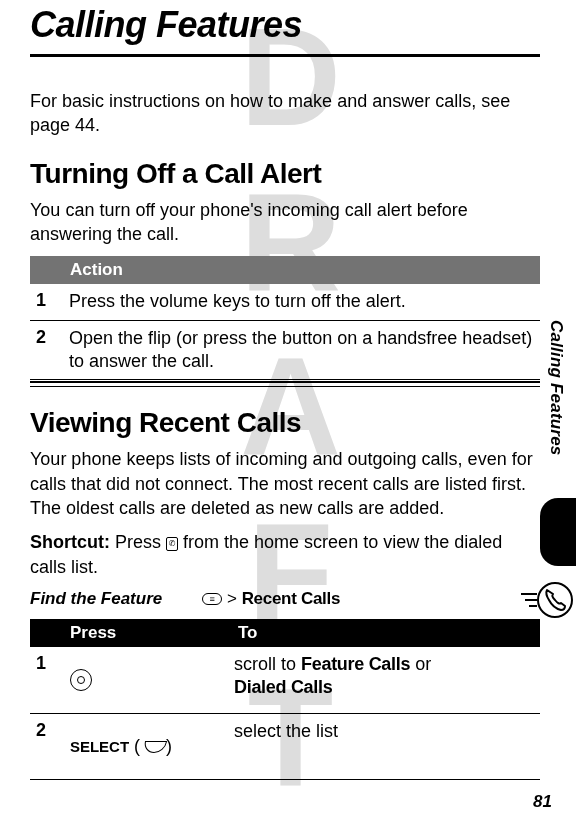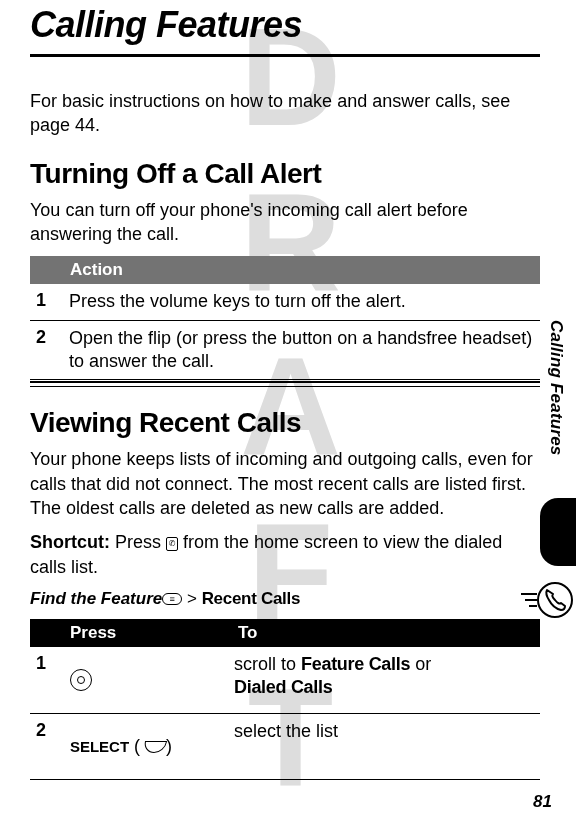--- a/index.html
+++ b/index.html
@@ -89,20 +89,21 @@
     .double-rule {
       border-top: 1px solid #000;
       border-bottom: 1px solid #000;
       height: 5px;
       margin-top: -20px;
       margin-bottom: 20px;
     }
     .find-row {
       display: flex;
       align-items: baseline;
+      gap: 40px;
       margin: 10px 0 10px 0;
     }
     .find-label {
       font-weight: 900;
       font-style: italic;
       font-size: 17px;
     }
     .find-value {
       font-size: 17px;
     }

